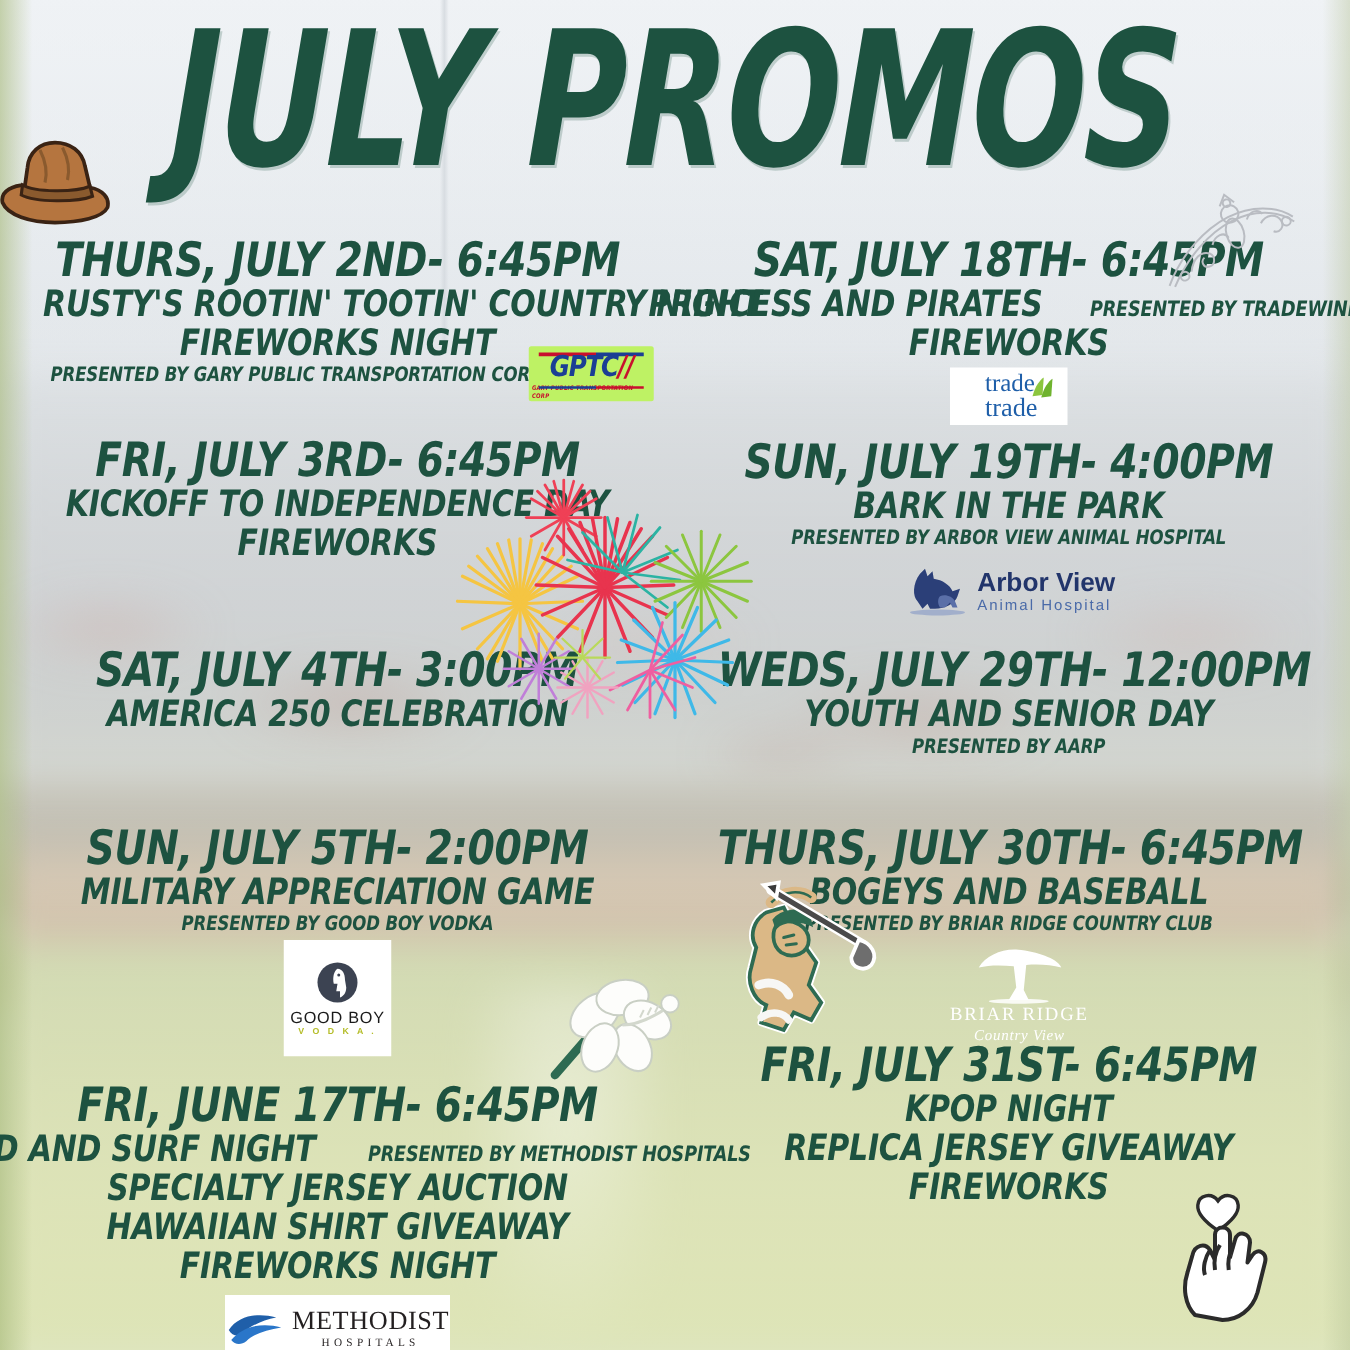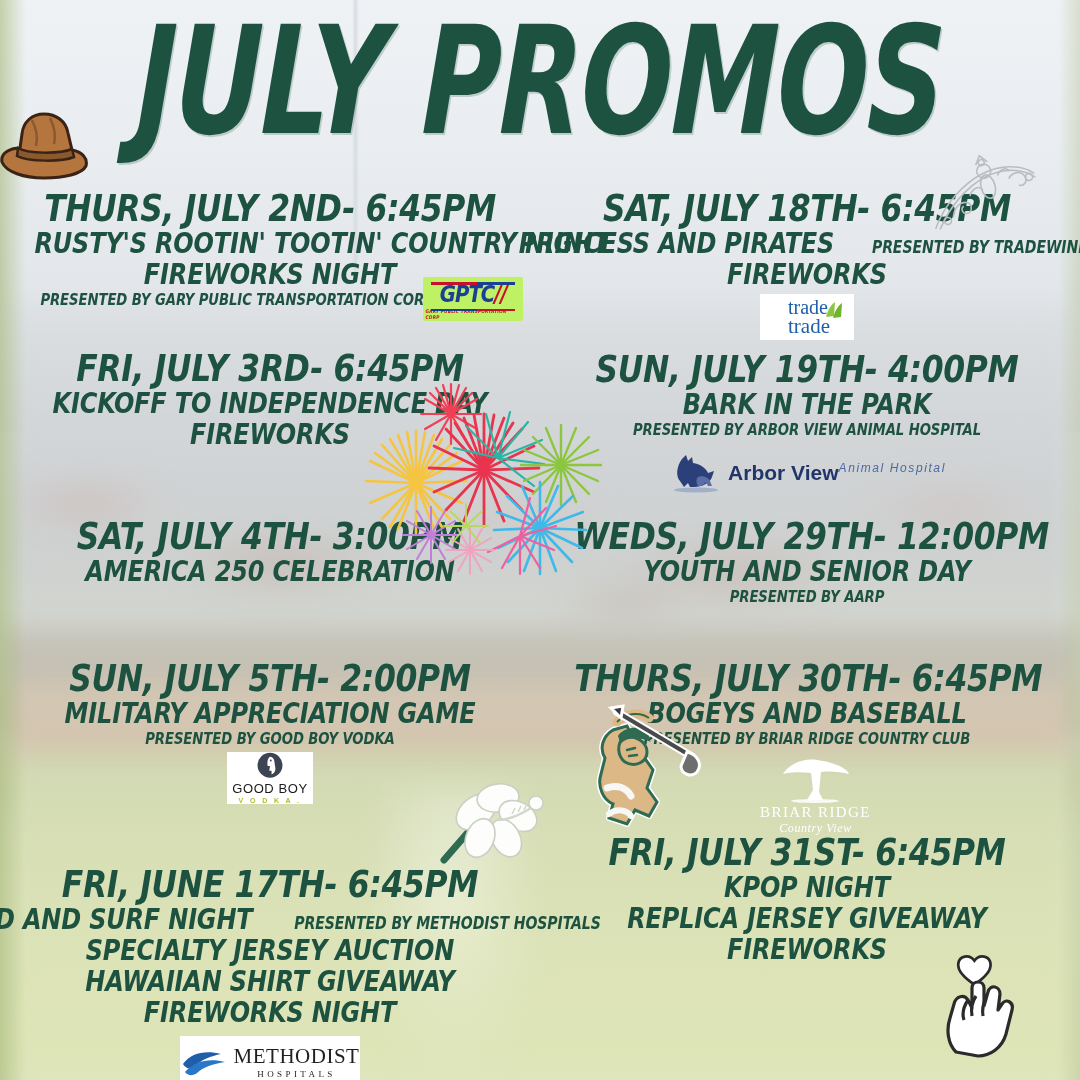--- a/index.html
+++ b/index.html
@@ -135,21 +135,21 @@
     letter-spacing:-1px; margin-top:2px; transform:scaleX(.95);
   }
   .logo-gptc .gptc-slash { color:#c8102e; }
   .logo-gptc .gptc-tag {
     font-family:"DejaVu Sans Condensed","Liberation Sans Narrow","Liberation Sans", sans-serif;
     font-weight:bold; font-style:italic; font-size:5px; color:#c8102e;
     letter-spacing:.2px; margin-top:1px; transform:scaleX(.95);
   }
 
   .logo-goodboy {
-    width:86px; height:52px; background:#fff;
+    width:86px; height:93px; background:#fff;
     display:flex; flex-direction:column; align-items:center; justify-content:center; gap:1px;
   }
   .gb-name {
     font-family:"Liberation Sans", sans-serif; font-size:13px; font-weight:normal;
     color:#1a1a1a; letter-spacing:.6px;
   }
   .gb-sub {
     font-family:"Liberation Sans", sans-serif; font-size:7px; font-weight:bold;
     color:#b5bd29; letter-spacing:2.4px;
   }
@@ -168,23 +168,23 @@
 
   .logo-tradewinds {
     width:94px; height:46px; background:#fff;
     display:flex; align-items:center; justify-content:center; position:relative;
   }
   .tw-stack { display:flex; flex-direction:column; line-height:.92; align-items:flex-start; padding-left:4px; }
   .tw-a, .tw-b { font-family:"Liberation Serif", serif; font-size:20px; color:#1f5fa9; }
   .tw-b { font-size:21px; }
 
   .logo-arbor { display:flex; align-items:center; justify-content:center; gap:6px; }
-  .ar-text { display:flex; flex-direction:row; align-items:flex-start; line-height:1.05; }
+  .ar-text { display:flex; flex-direction:column; align-items:flex-start; line-height:1.05; }
   .ar-name { font-family:"Liberation Sans", sans-serif; font-weight:bold; font-size:21px; color:#22356b; }
-  .ar-sub  { font-family:"Liberation Sans", sans-serif; font-size:12px; color:#4a6aa8; letter-spacing:1.6px;font-style:italic; }
+  .ar-sub  { font-family:"Liberation Sans", sans-serif; font-size:12px; color:#4a6aa8; letter-spacing:1.6px; }
 
   .logo-aarp { display:flex; align-items:center; justify-content:center; position:relative; }
   .aarp-text {
     font-family:"Liberation Sans", sans-serif; font-weight:bold; font-size:38px;
     color:#ee2724; letter-spacing:-1.5px; line-height:38px;
   }
   .aarp-reg { font-family:"Liberation Sans", sans-serif; font-size:8px; color:#ee2724; vertical-align:super; }
 
   .logo-briar { display:flex; flex-direction:column; align-items:center;margin-left:17px; }
   .br-name { font-family:"Liberation Serif", serif; font-size:15px; color:#fff; letter-spacing:1.4px; }

